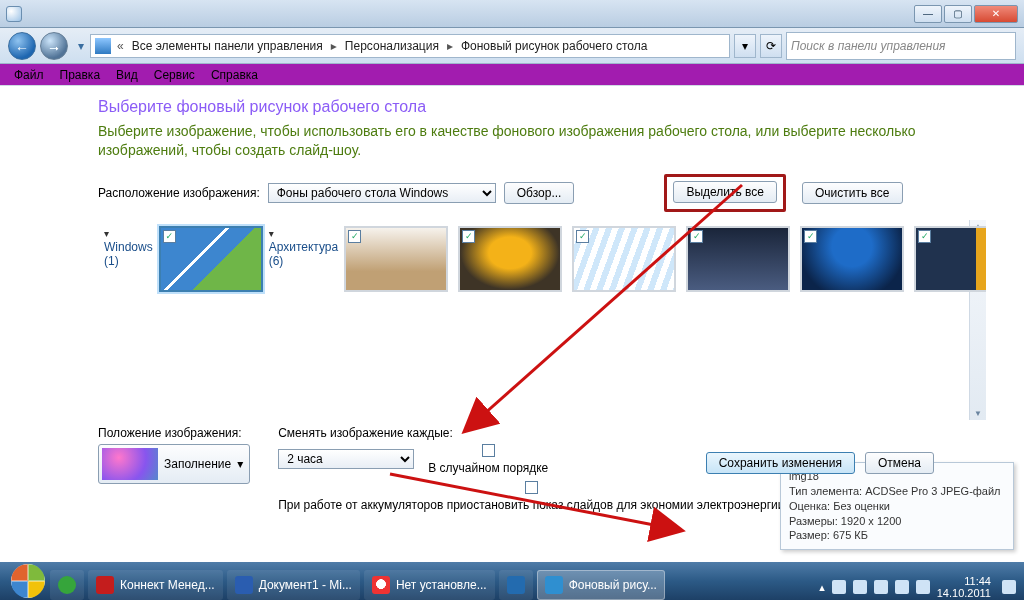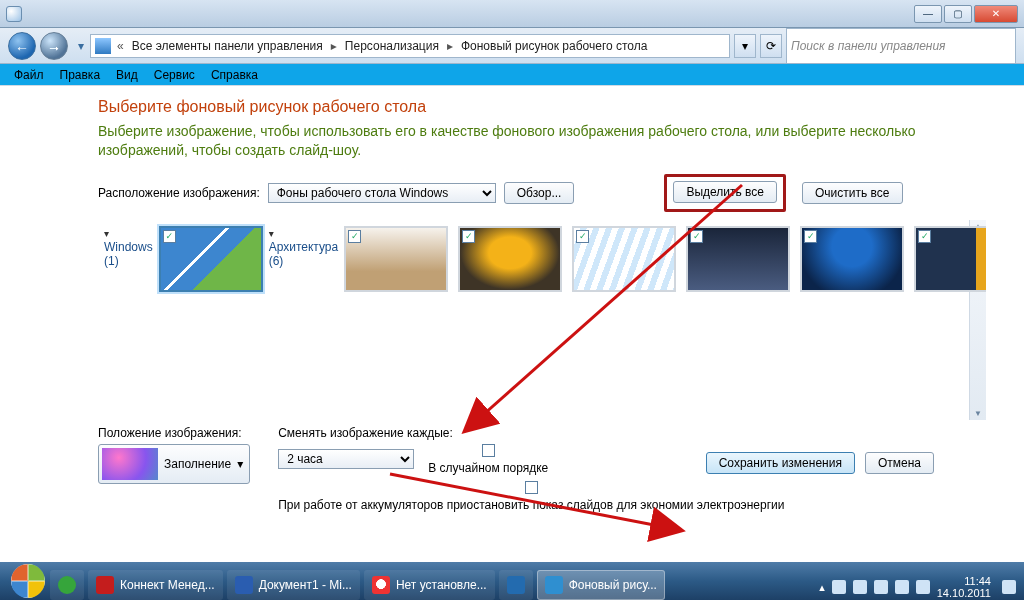--- a/index.html
+++ b/index.html
@@ -12,27 +12,27 @@
   
   .nav { height: 36px; background: linear-gradient(#e5edf6, #cedff0); display: flex; align-items: center; padding: 0 8px; border-bottom: 1px solid #9fb6cc; }
   .navbtn { width: 28px; height: 28px; border-radius: 50%; background: radial-gradient(circle at 35% 30%, #8fc3f0, #1e66b0 70%); border: 1px solid #3a6ea0; margin-right: 4px; display: flex; align-items: center; justify-content: center; color: #fff; font-size: 14px; }
   .navbtn.fwd { filter: grayscale(60%) brightness(1.2); }
   .dropbtn { width: 18px; height: 24px; display: flex; align-items: center; justify-content: center; color: #3a6ea0; }
   .addr { flex: 1; height: 24px; background: #fff; border: 1px solid #9fb6cc; display: flex; align-items: center; font-size: 12px; color: #222; margin-right: 4px; }
   .addr span { padding: 0 6px; }
   .addr .sep { padding: 0 2px; color: #555; }
   .addr .ico2 { width: 16px; height: 16px; background: linear-gradient(#8ec7ff, #2f7ac2); margin: 0 4px; }
   .addrend { width: 22px; height: 24px; background: linear-gradient(#eef4fb, #cfdff0); border: 1px solid #9fb6cc; display: flex; align-items: center; justify-content: center; margin-right: 4px; }
-  .search { width: 230px; height: 36px; border: 1px solid #9fb6cc; background: #fff; display: flex; align-items: center; padding: 0 4px; color: #888; font-style: italic; }
-  
-  .menu { height: 22px; background: #0ea5e9; border-bottom: 1px solid #d0dae4; display: flex; align-items: center; padding: 0 6px; font-size: 12px; }
+  .search { width: 230px; height: 28px; border: 1px solid #9fb6cc; background: #fff; display: flex; align-items: center; padding: 0 4px; color: #888; font-style: italic; }
+  
+  .menu { height: 22px; background: #a21caf; border-bottom: 1px solid #d0dae4; display: flex; align-items: center; padding: 0 6px; font-size: 12px; }
   .menu span { padding: 2px 8px; }
   
   .content { padding: 8px 38px 8px 98px; position: relative; }
-  h1 { font-size: 16px; font-weight: 400; color: #c2410c; margin: 4px 0 6px; }
+  h1 { font-size: 16px; font-weight: 400; color: #8b5cf6; margin: 4px 0 6px; }
   .intro { font-size: 14px; color: #4d7c0f; margin: 0 0 14px; line-height: 1.35; max-width: 820px; }
   .row { display: flex; align-items: center; gap: 8px; margin-bottom: 8px; }
   .lbl { font-size: 12px; }
   select.combo, .combo { height: 20px; font-size: 12px; border: 1px solid #8a9eb2; background: linear-gradient(#fff, #e8eef5); padding: 0 4px; }
   .btn { height: 22px; padding: 0 12px; font-size: 12px; border: 1px solid #8a9eb2; background: linear-gradient(#fdfdfe, #e4ecf4); border-radius: 3px; cursor: pointer; }
   .btn.primary { border: 1px solid #3c7fb1; background: linear-gradient(#eaf6fd, #c7e4f7); }
   .highlight { border: 3px solid #a11818; padding: 4px 6px 6px; display: inline-block; border-radius: 2px; }
   .gallery { border: 0 solid transparent; padding: 6px 6px 0; height: 200px; overflow: hidden; display: flex; flex-direction: row; gap: 6px; position:relative; }
   .scroll { position:absolute; right:0; top:0; width:17px; height:100%; background:linear-gradient(#f4f7fb,#e2eaf2); border-left:1px solid #cfd9e4;}
   .scroll::before{content:"▲"; display:block; text-align:center; font-size:8px; color:#6a85a0; padding-top:2px;}
@@ -176,20 +176,27 @@
             <span>В случайном порядке</span>
           </label>
       </div>
       <label class="checkbox" style="margin-top:6px">
           <span class="box"></span>
           <span>При работе от аккумуляторов приостановить показ слайдов для экономии электроэнергии</span>
         </label>
     </div>
   </div>
 
+  <div class="tooltip">
+    <div>img18</div>
+    <div>Тип элемента: ACDSee Pro 3 JPEG-файл</div>
+    <div>Оценка: Без оценки</div>
+    <div>Размеры: 1920 x 1200</div>
+    <div>Размер: 675 КБ</div>
+  </div>
 
   <div class="footer">
     <button class="btn primary">Сохранить изменения</button>
     <button class="btn">Отмена</button>
   </div>
 </div>
 
 <svg class="arrows">
   <defs>
       <marker id="ah" markerWidth="12" markerHeight="12" refX="10" refY="6" orient="auto">

